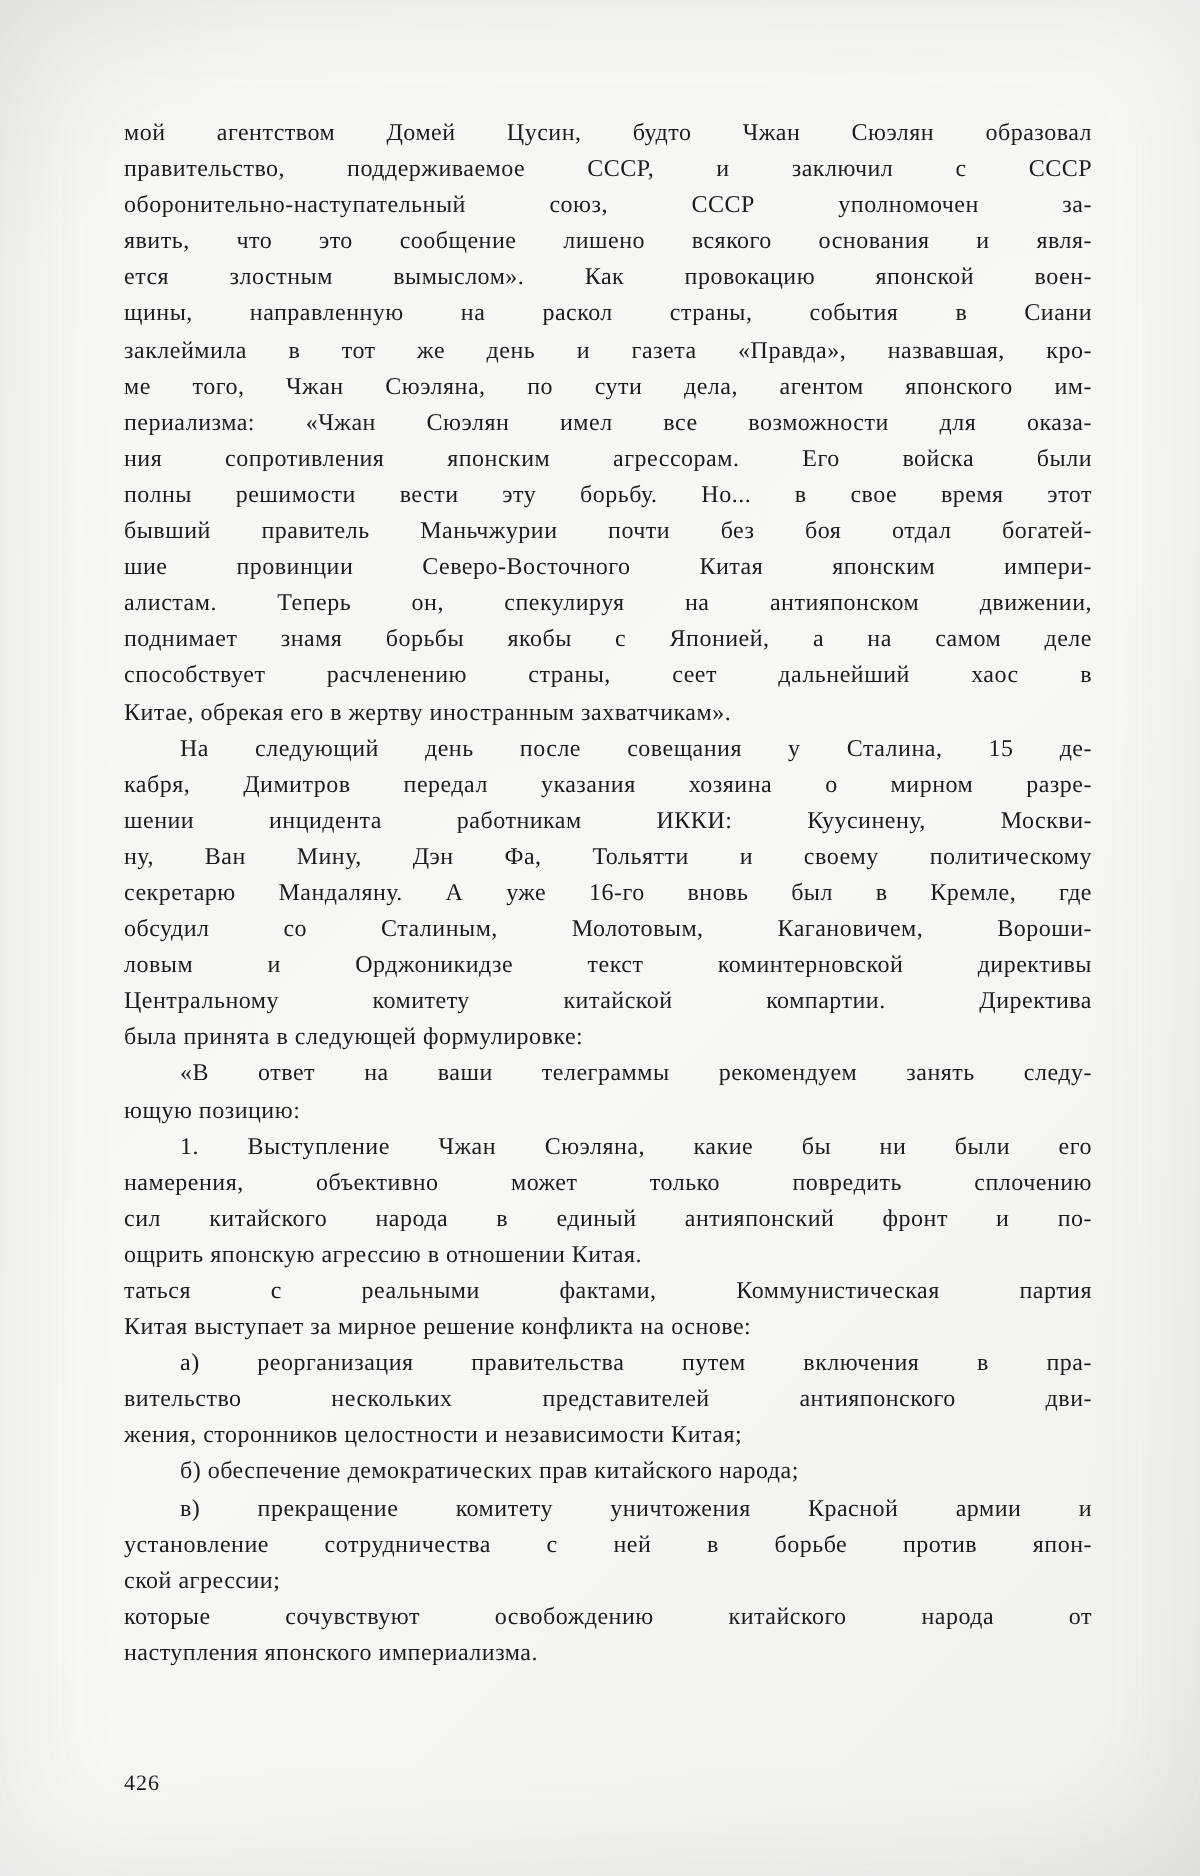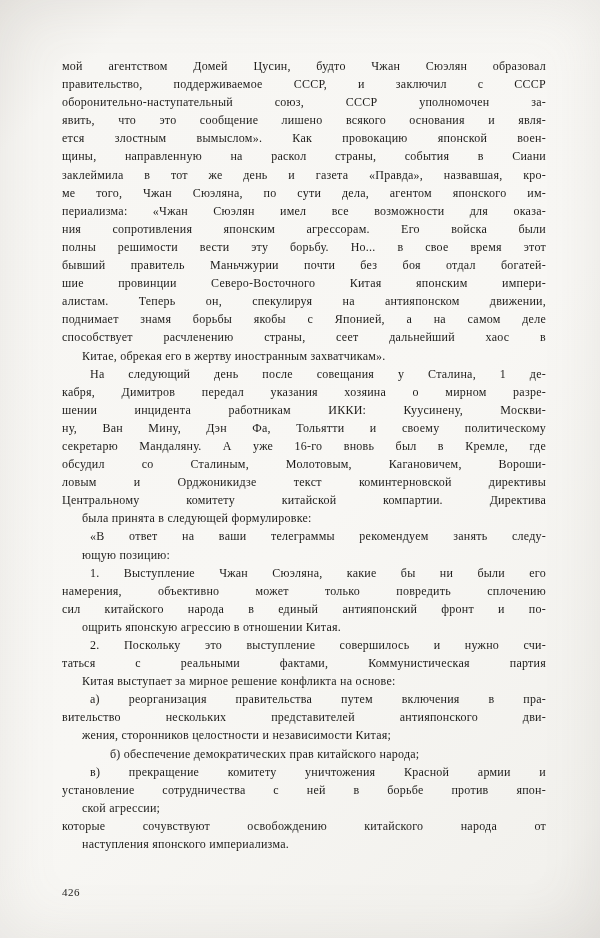--- a/index.html
+++ b/index.html
@@ -26,21 +26,20 @@
     font-size: 12px;
     line-height: 18.1px;
     letter-spacing: 0.25px;
   }
   .line {
     text-align: justify;
     text-align-last: justify;
   }
   .line.last {
     text-align-last: left;
-    margin-left: 20px;
   }
   .line.indent {
     padding-left: 28px;
   }
   .page-number {
     position: absolute;
     left: 62px;
     top: 886px;
     font-size: 11px;
     letter-spacing: 0.5px;
@@ -61,36 +60,35 @@
       <div class="line">ме того, Чжан Сюэляна, по сути дела, агентом японского им-</div>
       <div class="line">периализма: «Чжан Сюэлян имел все возможности для оказа-</div>
       <div class="line">ния сопротивления японским агрессорам. Его войска были</div>
       <div class="line">полны решимости вести эту борьбу. Но... в свое время этот</div>
       <div class="line">бывший правитель Маньчжурии почти без боя отдал богатей-</div>
       <div class="line">шие провинции Северо-Восточного Китая японским импери-</div>
       <div class="line">алистам. Теперь он, спекулируя на антияпонском движении,</div>
       <div class="line">поднимает знамя борьбы якобы с Японией, а на самом деле</div>
       <div class="line">способствует расчленению страны, сеет дальнейший хаос в</div>
       <div class="line last">Китае, обрекая его в жертву иностранным захватчикам».</div>
-      <div class="line indent">На следующий день после совещания у Сталина, 1 де-</div>
+      <div class="line indent">На следующий день после совещания у Сталина, 15 де-</div>
       <div class="line">кабря, Димитров передал указания хозяина о мирном разре-</div>
       <div class="line">шении инцидента работникам ИККИ: Куусинену, Москви-</div>
       <div class="line">ну, Ван Мину, Дэн Фа, Тольятти и своему политическому</div>
       <div class="line">секретарю Мандаляну. А уже 16-го вновь был в Кремле, где</div>
       <div class="line">обсудил со Сталиным, Молотовым, Кагановичем, Вороши-</div>
       <div class="line">ловым и Орджоникидзе текст коминтерновской директивы</div>
       <div class="line">Центральному комитету китайской компартии. Директива</div>
       <div class="line last">была принята в следующей формулировке:</div>
       <div class="line indent">«В ответ на ваши телеграммы рекомендуем занять следу-</div>
       <div class="line last">ющую позицию:</div>
       <div class="line indent">1. Выступление Чжан Сюэляна, какие бы ни были его</div>
       <div class="line">намерения, объективно может только повредить сплочению</div>
       <div class="line">сил китайского народа в единый антияпонский фронт и по-</div>
       <div class="line last">ощрить японскую агрессию в отношении Китая.</div>
-      <div class="line indent">2. Поскольку это выступление совершилось и нужно счи-</div>
       <div class="line">таться с реальными фактами, Коммунистическая партия</div>
       <div class="line last">Китая выступает за мирное решение конфликта на основе:</div>
       <div class="line indent">а) реорганизация правительства путем включения в пра-</div>
       <div class="line">вительство нескольких представителей антияпонского дви-</div>
       <div class="line last">жения, сторонников целостности и независимости Китая;</div>
       <div class="line last indent">б) обеспечение демократических прав китайского народа;</div>
       <div class="line indent">в) прекращение комитету уничтожения Красной армии и</div>
       <div class="line">установление сотрудничества с ней в борьбе против япон-</div>
       <div class="line last">ской агрессии;</div>
       <div class="line">которые сочувствуют освобождению китайского народа от</div>

